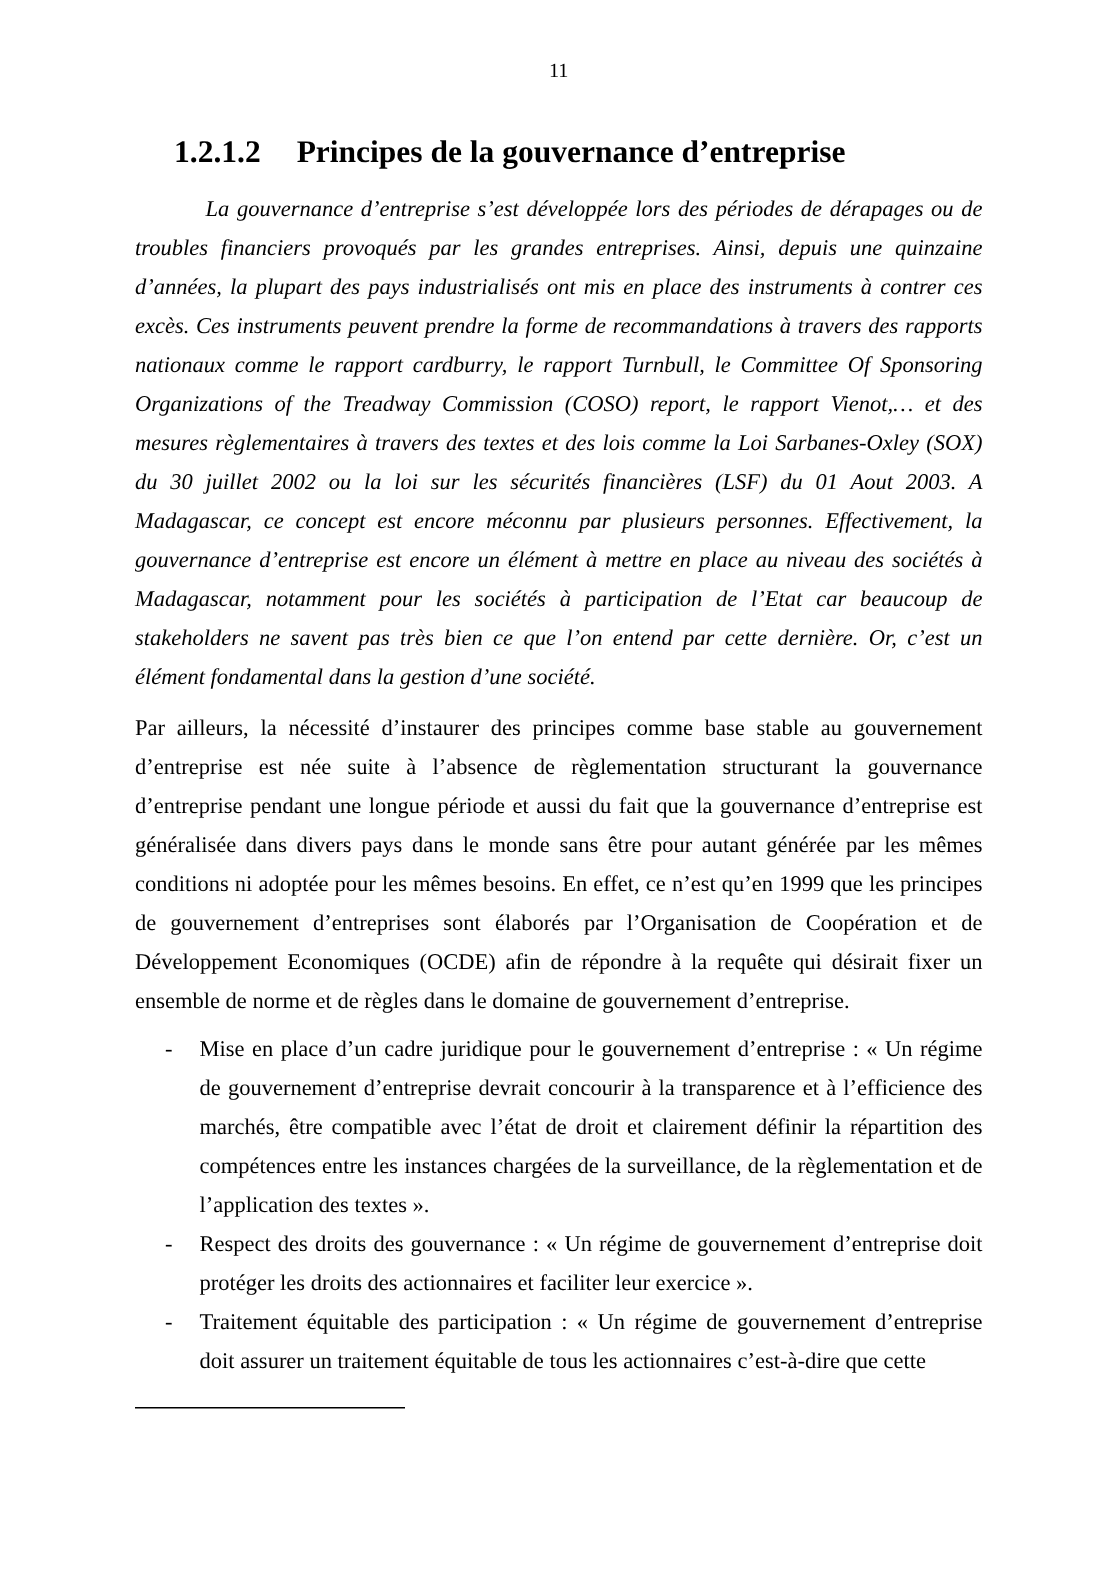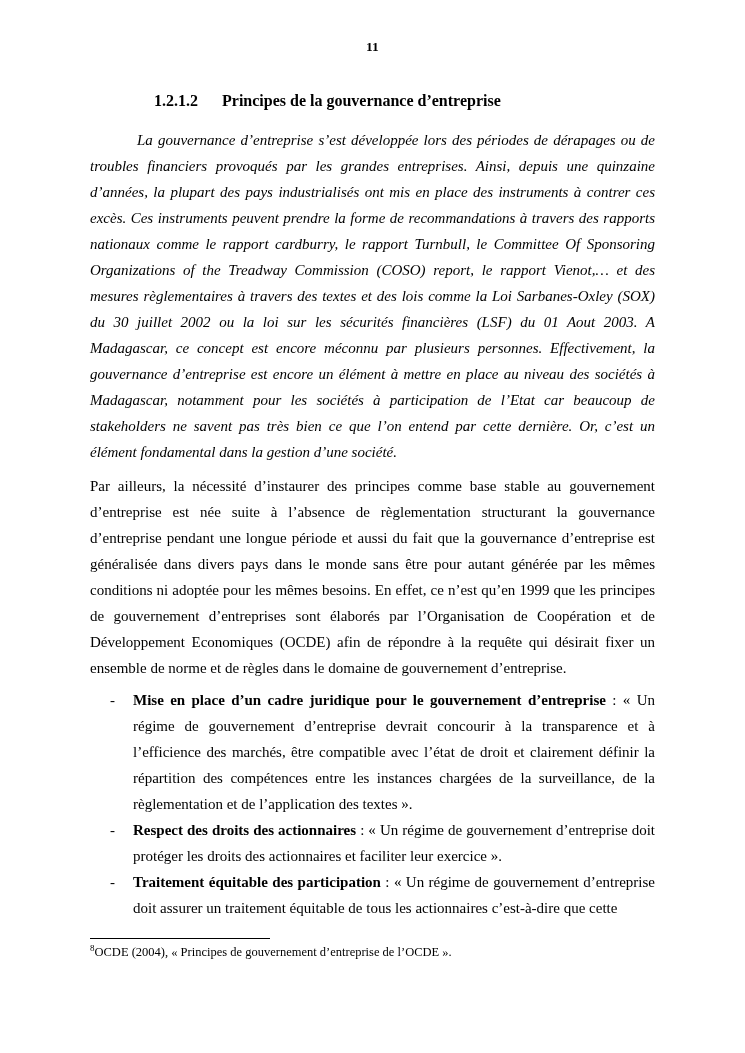--- a/index.html
+++ b/index.html
@@ -10,28 +10,27 @@
     position: relative;
     font-family: "Liberation Serif", "DejaVu Serif", serif;
     color: #000000;
     overflow: hidden;
   }
   .page-number {
     text-align: center;
     padding-top: 38px;
     font-size: 13.5px;
     line-height: 17px;
-    font-weight: bold;
   }
   .content {
     padding: 0 90px;
   }
   .heading {
-    margin: 36px 0 0 64px;
-    font-size: 16px;
+    margin: 36px 0 0 26px;
+    font-size: 21px;
     font-weight: bold;
     line-height: 20px;
   }
   .heading .h-num {
     display: inline-block;
     margin-right: 24px;
   }
   .body-para {
     font-size: 15px;
     line-height: 26px;
@@ -51,21 +50,21 @@
     margin-left: 43px;
     font-size: 15px;
     line-height: 26px;
     text-align: justify;
   }
   .principle .marker {
     position: absolute;
     left: -23px;
     top: 0;
   }
-  .bold { font-weight: bold; }
+  .bold { font-weight: normal; }
   .italic { }
   .footnote-area {
     position: absolute;
     left: 90px;
     right: 90px;
     top: 938px;
   }
   .footnote-rule {
     width: 180px;
     border-top: 1px solid #000000;
@@ -88,24 +87,23 @@
 
   <p class="body-para para-1">La gouvernance d’entreprise s’est développée lors des périodes de dérapages ou de troubles financiers provoqués par les grandes entreprises. Ainsi, depuis une quinzaine d’années, la plupart des pays industrialisés ont mis en place des instruments à contrer ces excès. Ces instruments peuvent prendre la forme de recommandations à travers des rapports nationaux comme le rapport cardburry, le rapport Turnbull, le Committee Of Sponsoring Organizations of the Treadway Commission (COSO) report, le rapport Vienot,… et des mesures règlementaires à travers des textes et des lois comme la Loi Sarbanes-Oxley (SOX) du 30 juillet 2002 ou la loi sur les sécurités financières (LSF) du 01 Aout 2003. A Madagascar, ce concept est encore méconnu par plusieurs personnes. Effectivement, la gouvernance d’entreprise est encore un élément à mettre en place au niveau des sociétés à Madagascar, notamment pour les sociétés à participation de l’Etat car beaucoup de stakeholders ne savent pas très bien ce que l’on entend par cette dernière. Or, c’est un élément fondamental dans la gestion d’une société.</p>
 
   <p class="body-para para-2">Par ailleurs, la nécessité d’instaurer des principes comme base stable au gouvernement d’entreprise est née suite à l’absence de règlementation structurant la gouvernance d’entreprise pendant une longue période et aussi du fait que la gouvernance d’entreprise est généralisée dans divers pays dans le monde sans être pour autant générée par les mêmes conditions ni adoptée pour les mêmes besoins. En effet, ce n’est qu’en 1999 que les principes de gouvernement d’entreprises sont élaborés par l’Organisation de Coopération et de Développement Economiques (OCDE) afin de répondre à la requête qui désirait fixer un ensemble de norme et de règles dans le domaine de gouvernement d’entreprise.</p>
 
 
   <div class="principles">
 
     <div class="principle"><span class="marker">-</span><span class="bold">Mise en place d’un cadre juridique pour le gouvernement d’entreprise</span><span> : </span><span class="italic">« Un régime de gouvernement d’entreprise devrait concourir à la transparence et à l’efficience des marchés, être compatible avec l’état de droit et clairement définir la répartition des compétences entre les instances chargées de la surveillance, de la règlementation et de l’application des textes ».</span></div>
 
-    <div class="principle"><span class="marker">-</span><span class="bold">Respect des droits des actionnaires</span><span> : </span><span class="italic">« Un régime de gouvernement d’entreprise doit protéger les droits des actionnaires et faciliter leur exercice ».</span></div>
+    <div class="principle"><span class="marker">-</span><span class="bold">Respect des droits des gouvernance</span><span> : </span><span class="italic">« Un régime de gouvernement d’entreprise doit protéger les droits des actionnaires et faciliter leur exercice ».</span></div>
 
     <div class="principle"><span class="marker">-</span><span class="bold">Traitement équitable des participation</span><span> : </span><span class="italic">« Un régime de gouvernement d’entreprise doit assurer un traitement équitable de tous les actionnaires c’est-à-dire que cette</span></div>
 
   </div>
 
 </div>
 
 <div class="footnote-area">
   <div class="footnote-rule"></div>
-  <p class="footnote"><sup class="fn-ref">8</sup><span>OCDE (2004), </span><span class="italic">« Principes de gouvernement d’entreprise de l’OCDE ».</span></p>
 </div>
 
 </body></html>

